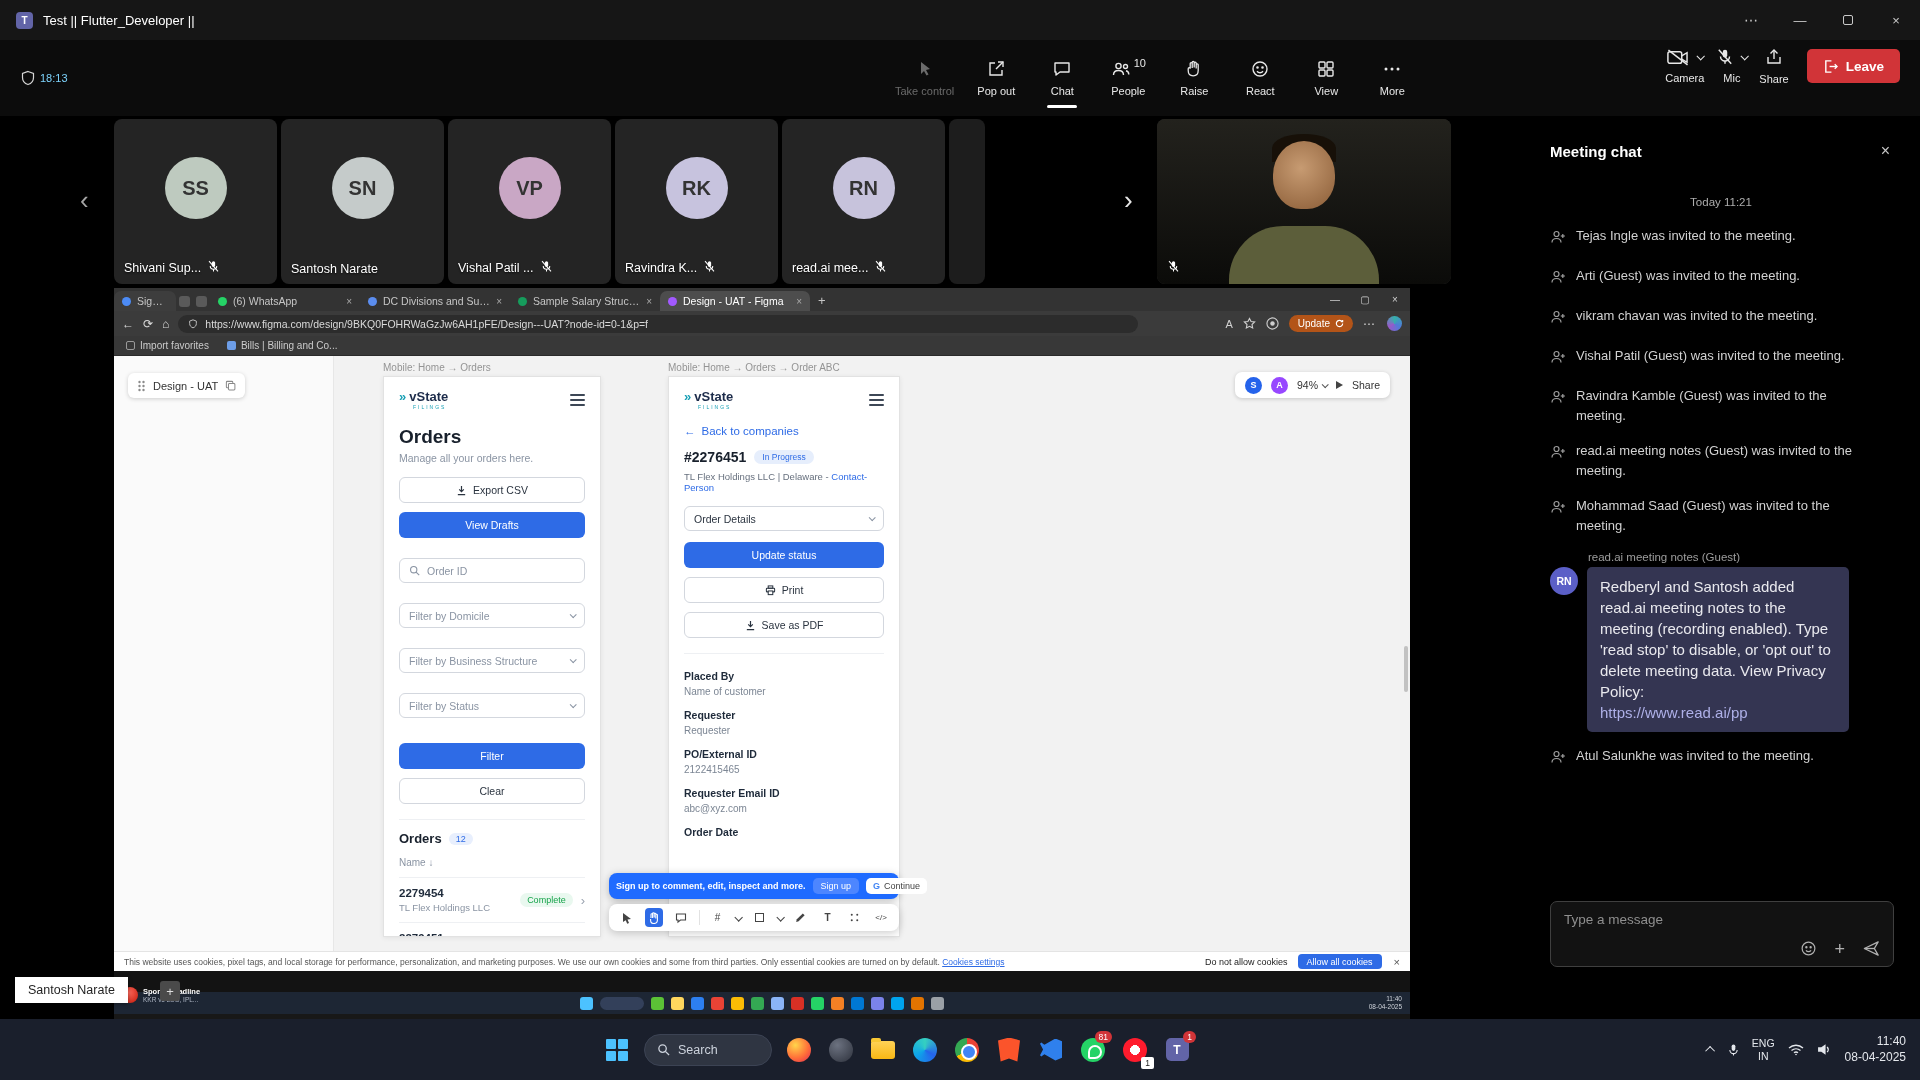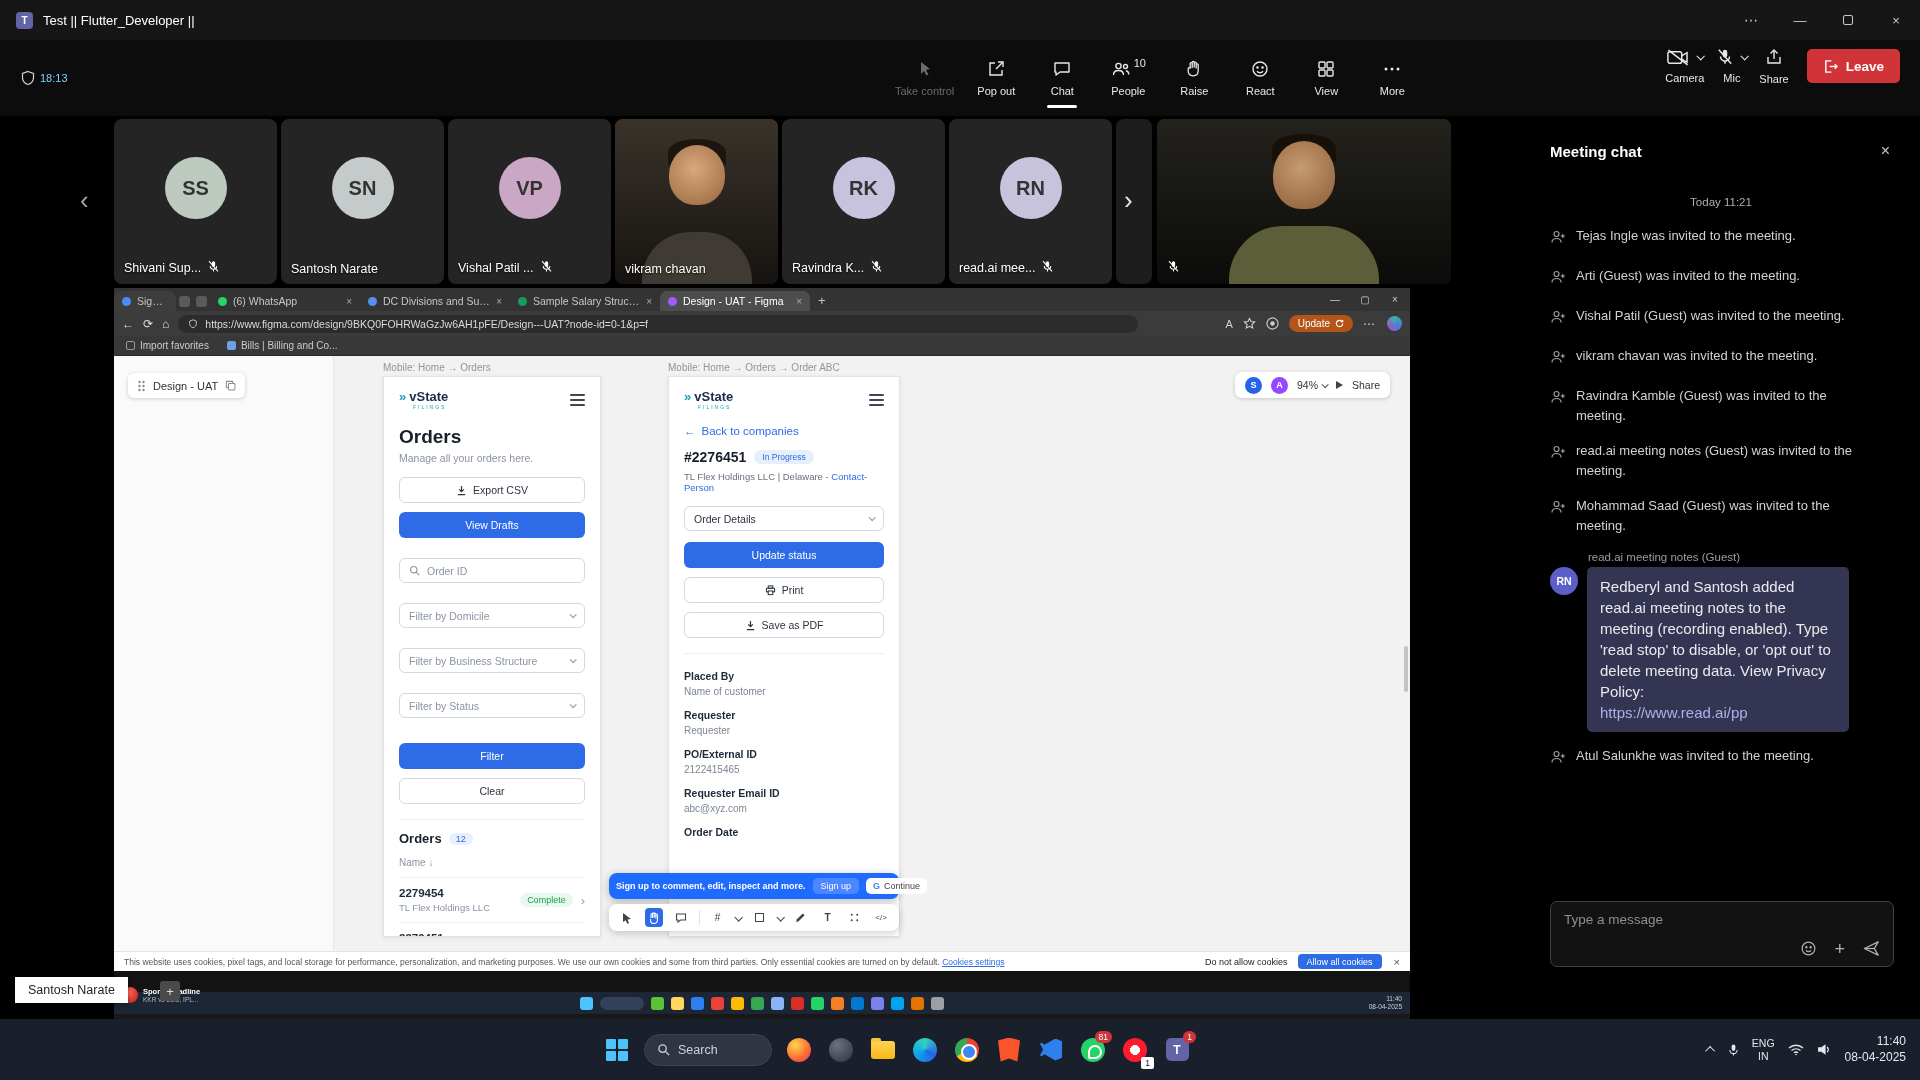--- a/index.html
+++ b/index.html
@@ -363,30 +363,20 @@
           <span>Vishal Patil ...</span>
           <span><svg width="13" height="13" viewBox="0 0 16 16" fill="none" stroke="#fff" stroke-width="1.3">
               <rect x="6" y="1.5" width="4" height="7" rx="2" fill="#fff" stroke="none"></rect>
               <path d="M4 7.5a4 4 0 0 0 8 0"></path>
               <line x1="8" y1="11.5" x2="8" y2="14"></line>
               <line x1="2.5" y1="1.5" x2="13.5" y2="14"></line>
             </svg></span>
         </div>
       </div>
       <div class="tile">
-        <div class="photo-vikram">
-          <div class="hair"></div>
-          <div class="head"></div>
-          <div class="body"></div>
-        </div>
-        <div class="nrow">
-          <span>vikram chavan</span>
-        </div>
-      </div>
-      <div class="tile">
         <div class="avatar" style="background: rgb(199, 195, 222);">RK</div>
         <div class="nrow">
           <span>Ravindra K...</span>
           <span><svg width="13" height="13" viewBox="0 0 16 16" fill="none" stroke="#fff" stroke-width="1.3">
               <rect x="6" y="1.5" width="4" height="7" rx="2" fill="#fff" stroke="none"></rect>
               <path d="M4 7.5a4 4 0 0 0 8 0"></path>
               <line x1="8" y1="11.5" x2="8" y2="14"></line>
               <line x1="2.5" y1="1.5" x2="13.5" y2="14"></line>
             </svg></span>
         </div>
@@ -812,30 +802,30 @@
             </svg></span>
           <span class="stxt">Arti (Guest) was invited to the meeting.</span>
         </div>
         <div class="sysmsg">
           <span><svg width="16" height="16" viewBox="0 0 16 16" fill="none" stroke="currentColor" stroke-width="1.2">
               <circle cx="6.5" cy="5" r="2.5"></circle>
               <path d="M2 13.5c0-2.5 2-4 4.5-4s4.5 1.5 4.5 4"></path>
               <line x1="12.8" y1="5" x2="12.8" y2="9"></line>
               <line x1="10.8" y1="7" x2="14.8" y2="7"></line>
             </svg></span>
-          <span class="stxt">Vishal Patil (Guest) was invited to the meeting.</span>
+          <span class="stxt">vikram chavan was invited to the meeting.</span>
         </div>
         <div class="sysmsg">
           <span><svg width="16" height="16" viewBox="0 0 16 16" fill="none" stroke="currentColor" stroke-width="1.2">
               <circle cx="6.5" cy="5" r="2.5"></circle>
               <path d="M2 13.5c0-2.5 2-4 4.5-4s4.5 1.5 4.5 4"></path>
               <line x1="12.8" y1="5" x2="12.8" y2="9"></line>
               <line x1="10.8" y1="7" x2="14.8" y2="7"></line>
             </svg></span>
-          <span class="stxt">vikram chavan was invited to the meeting.</span>
+          <span class="stxt">Vishal Patil (Guest) was invited to the meeting.</span>
         </div>
         <div class="sysmsg">
           <span><svg width="16" height="16" viewBox="0 0 16 16" fill="none" stroke="currentColor" stroke-width="1.2">
               <circle cx="6.5" cy="5" r="2.5"></circle>
               <path d="M2 13.5c0-2.5 2-4 4.5-4s4.5 1.5 4.5 4"></path>
               <line x1="12.8" y1="5" x2="12.8" y2="9"></line>
               <line x1="10.8" y1="7" x2="14.8" y2="7"></line>
             </svg></span>
           <span class="stxt">Ravindra Kamble (Guest) was invited to the meeting.</span>
         </div>

